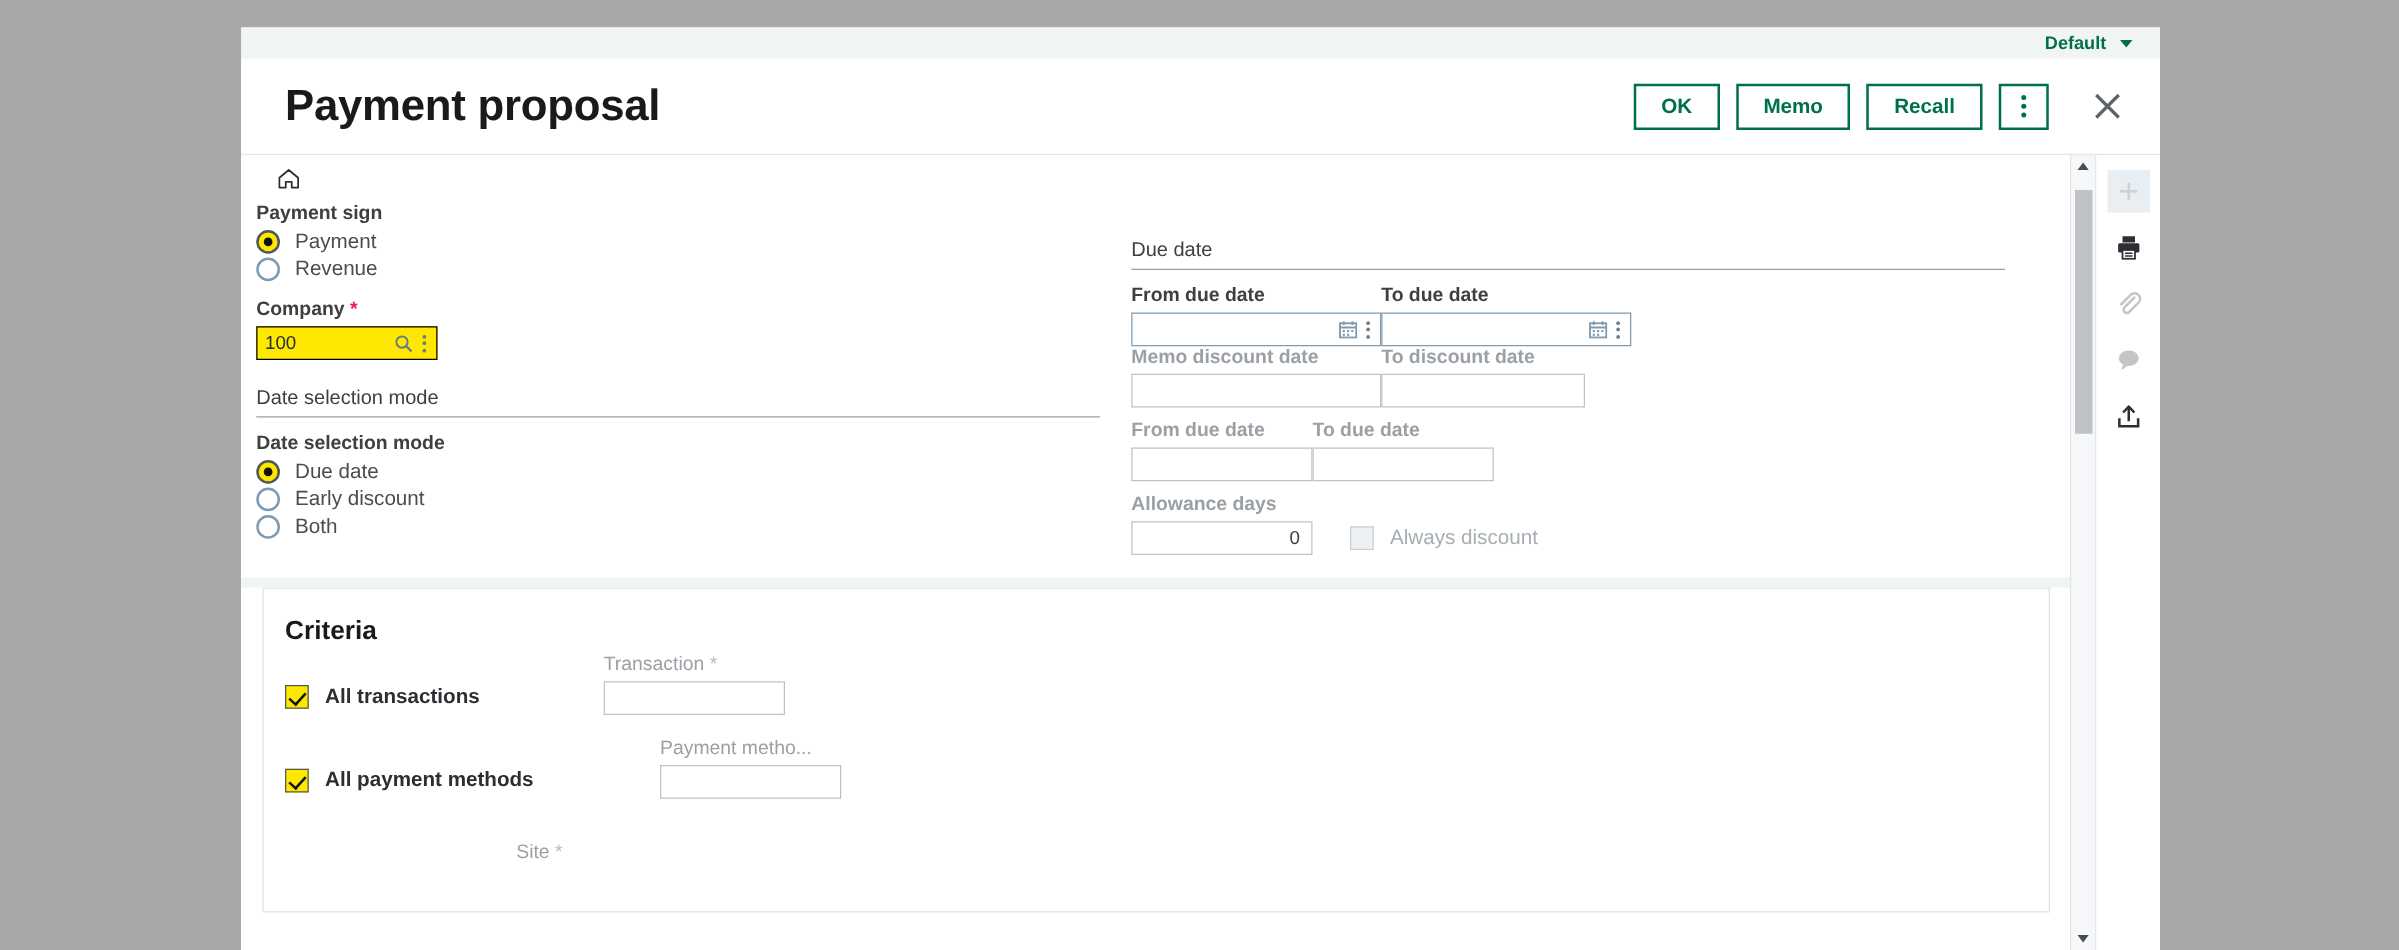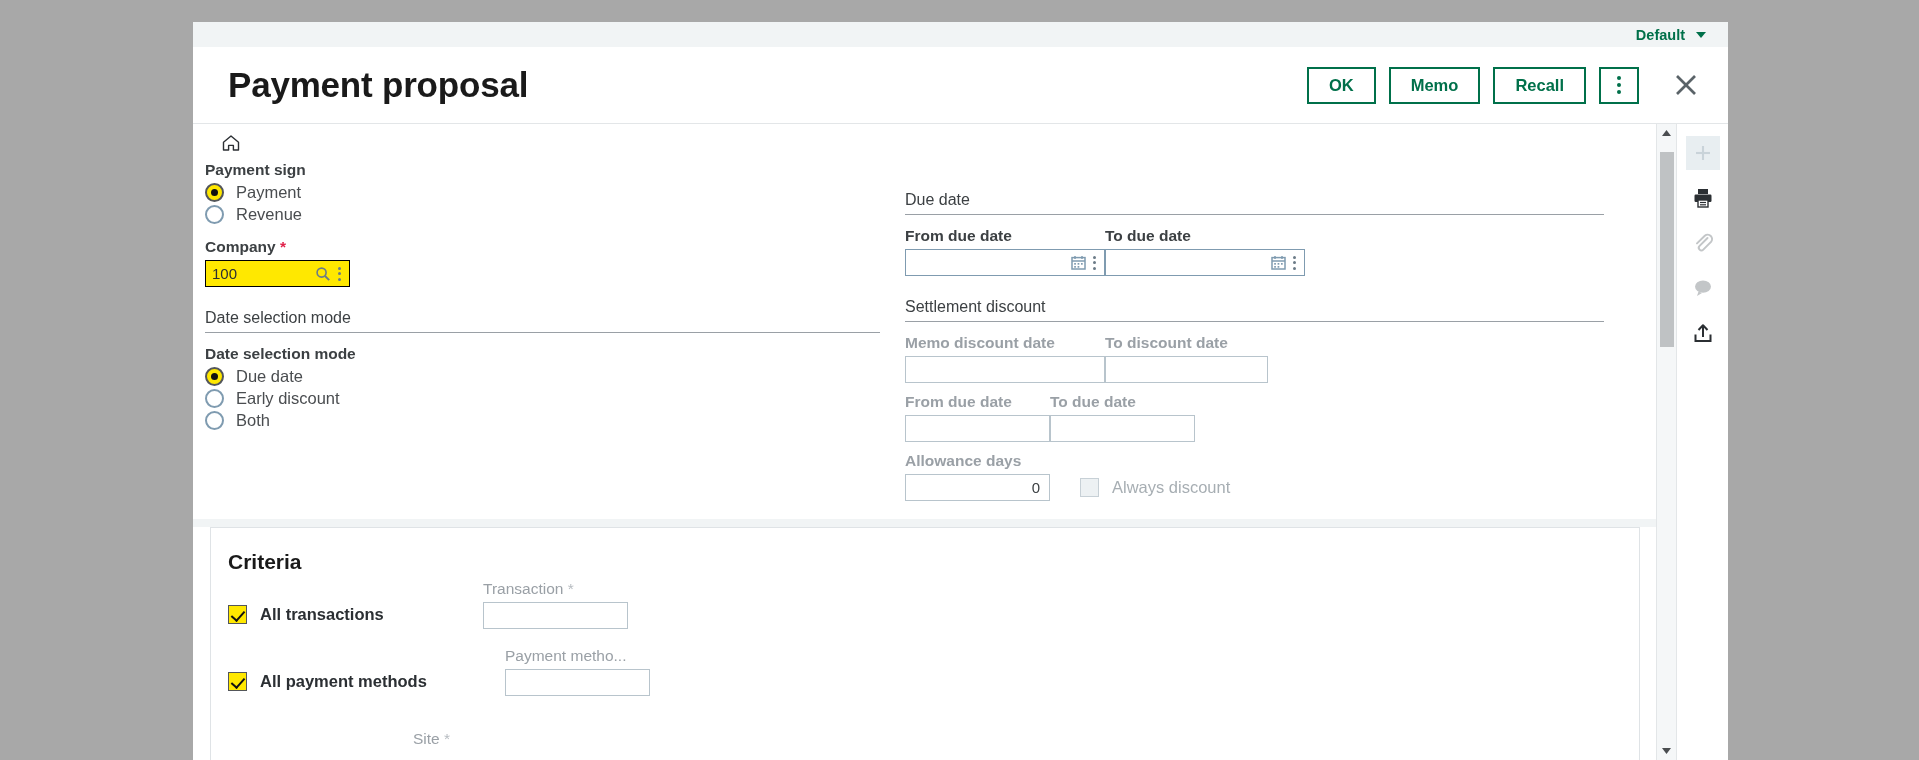--- a/index.html
+++ b/index.html
@@ -353,21 +353,20 @@
                   </span>
                   <span class="kebab-v">
                       <i></i>
                       <i></i>
                       <i></i>
                     </span>
                 </div>
               </div>
             </div>
 
-            <div class="section-head">Settlement discount</div>
 
             <div class="row-2">
               <div>
                 <div class="field-label muted">Memo discount date</div>
                 <input class="inp light" style="width: 200px;" value="">
               </div>
               <div>
                 <div class="field-label muted">To discount date</div>
                 <input class="inp light" style="width: 163px;" value="">
               </div>
@@ -416,21 +415,21 @@
                 </div>
                 <input class="inp light" style="width: 145px;" value="">
               </div>
             </div>
 
             <div class="crit-row" style="margin-top:18px;">
               <div class="crit-check">
                 <span class="cbox checked"></span>
                 <span class="crit-label">All payment methods</span>
               </div>
-              <div class="crit-field" style="margin-left:22px;">
+              <div class="crit-field" style="margin-left:45px;">
                 <div class="field-label" style="color:#9aa0a6;font-weight:normal;">Payment metho...</div>
                 <input class="inp light" style="width: 145px;" value="">
               </div>
             </div>
 
             <div class="crit-row" style="margin-top:12px;">
               <div class="crit-check"></div>
               <div class="crit-field" style="margin-left:-70px;">
                 <div class="field-label" style="color:#9aa0a6;font-weight:normal;">
                   <span>Site</span>

